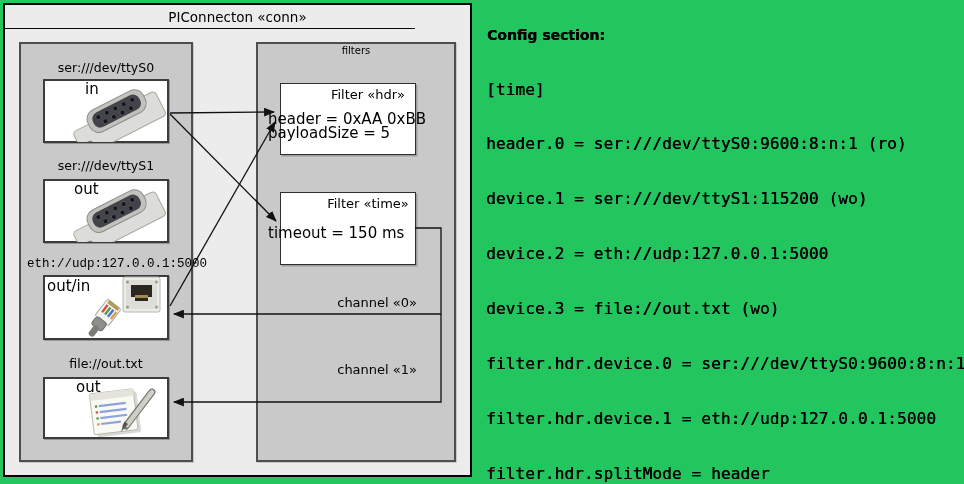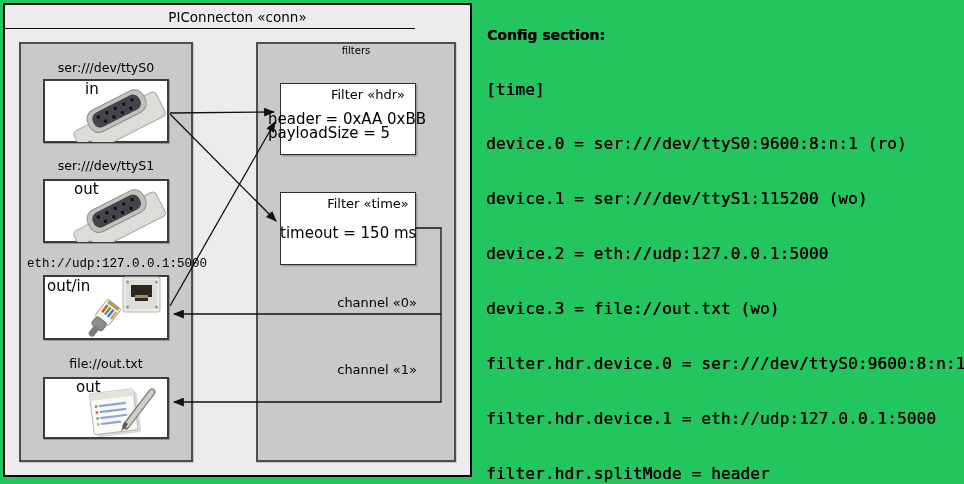--- a/index.html
+++ b/index.html
@@ -158,21 +158,21 @@
     <polygon points="33,44 40,36 36.5,33.5" fill="#555550"></polygon>
   </svg>
 
   <div class="filterbox" style="top:83px;height:72px;"></div>
   <div class="filter-title" style="top:87px;">Filter «hdr»</div>
   <div class="filter-prop" style="top:113px;">header = 0xAA 0xBB</div>
   <div class="filter-prop" style="top:126.5px;">payloadSize = 5</div>
 
   <div class="filterbox" style="top:192px;height:73px;"></div>
   <div class="filter-title" style="top:196px;">Filter «time»</div>
-  <div class="filter-prop" style="top:227px;margin-left:12px;">timeout = 150 ms</div>
+  <div class="filter-prop" style="top:227px;">timeout = 150 ms</div>
 
   <div class="chan-label" style="top:295px;">channel «0»</div>
   <div class="chan-label" style="top:362px;">channel «1»</div>
 
   <svg id="connector-layer" viewBox="0 0 964 484">
     <defs>
       <marker id="arr" viewBox="0 0 10 8" refX="9" refY="4" markerWidth="11" markerHeight="9" orient="auto" markerUnits="userSpaceOnUse">
         <path d="M0,0 L10,4 L0,8 z" fill="#111"></path>
       </marker>
     </defs>
@@ -181,21 +181,21 @@
       <line x1="170" y1="114" x2="276" y2="221" marker-end="url(#arr)"></line>
       <line x1="170" y1="306" x2="275" y2="122" marker-end="url(#arr)"></line>
       <path d="M415,228 H441 V314 H174" marker-end="url(#arr)"></path>
       <path d="M441,314 V402 H174" marker-end="url(#arr)"></path>
     </g>
   </svg>
 
   <div class="config-heading">Config section:</div>
   <div class="config-body">
     <div class="config-line">[time]</div>
-    <div class="config-line">device.0 = ser:///dev/ttyS0:9600:8:n:1 (ro)</div>
+    <div class="config-line">header.0 = ser:///dev/ttyS0:9600:8:n:1 (ro)</div>
     <div class="config-line">device.1 = ser:///dev/ttyS1:115200 (wo)</div>
     <div class="config-line">device.2 = eth://udp:127.0.0.1:5000</div>
     <div class="config-line">device.3 = file://out.txt (wo)</div>
     <div class="config-line">filter.hdr.device.0 = ser:///dev/ttyS0:9600:8:n:1</div>
     <div class="config-line">filter.hdr.device.1 = eth://udp:127.0.0.1:5000</div>
     <div class="config-line">filter.hdr.splitMode = header</div>
     
     
     
     

